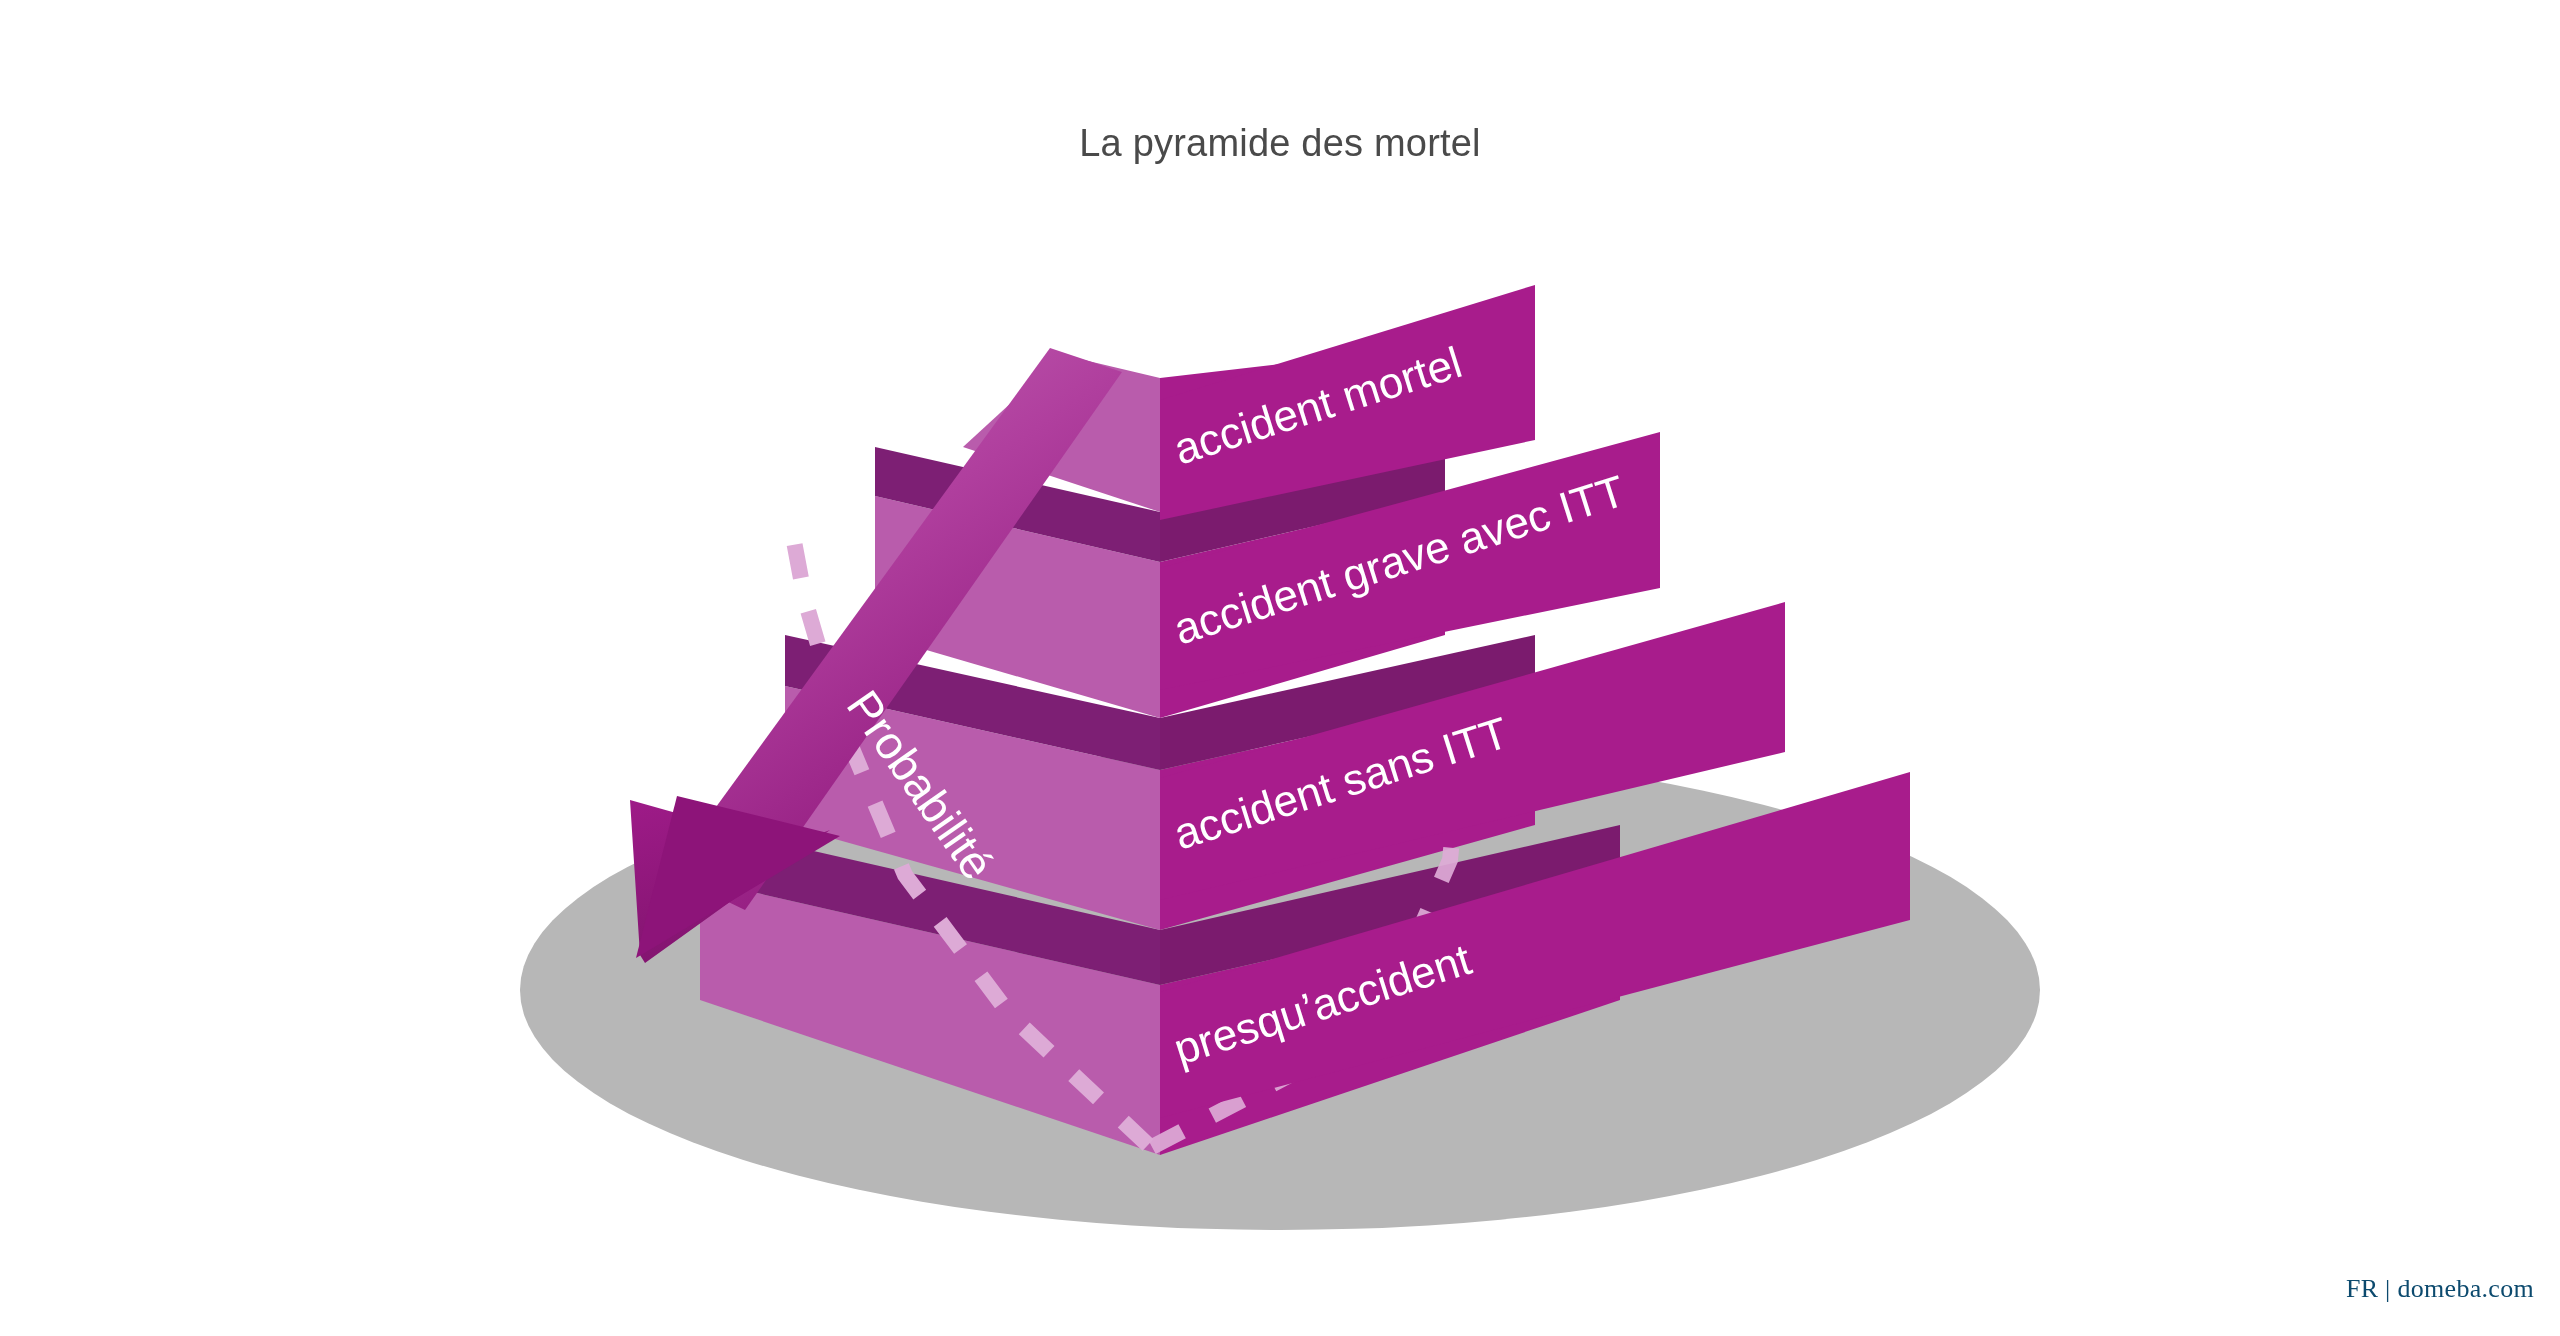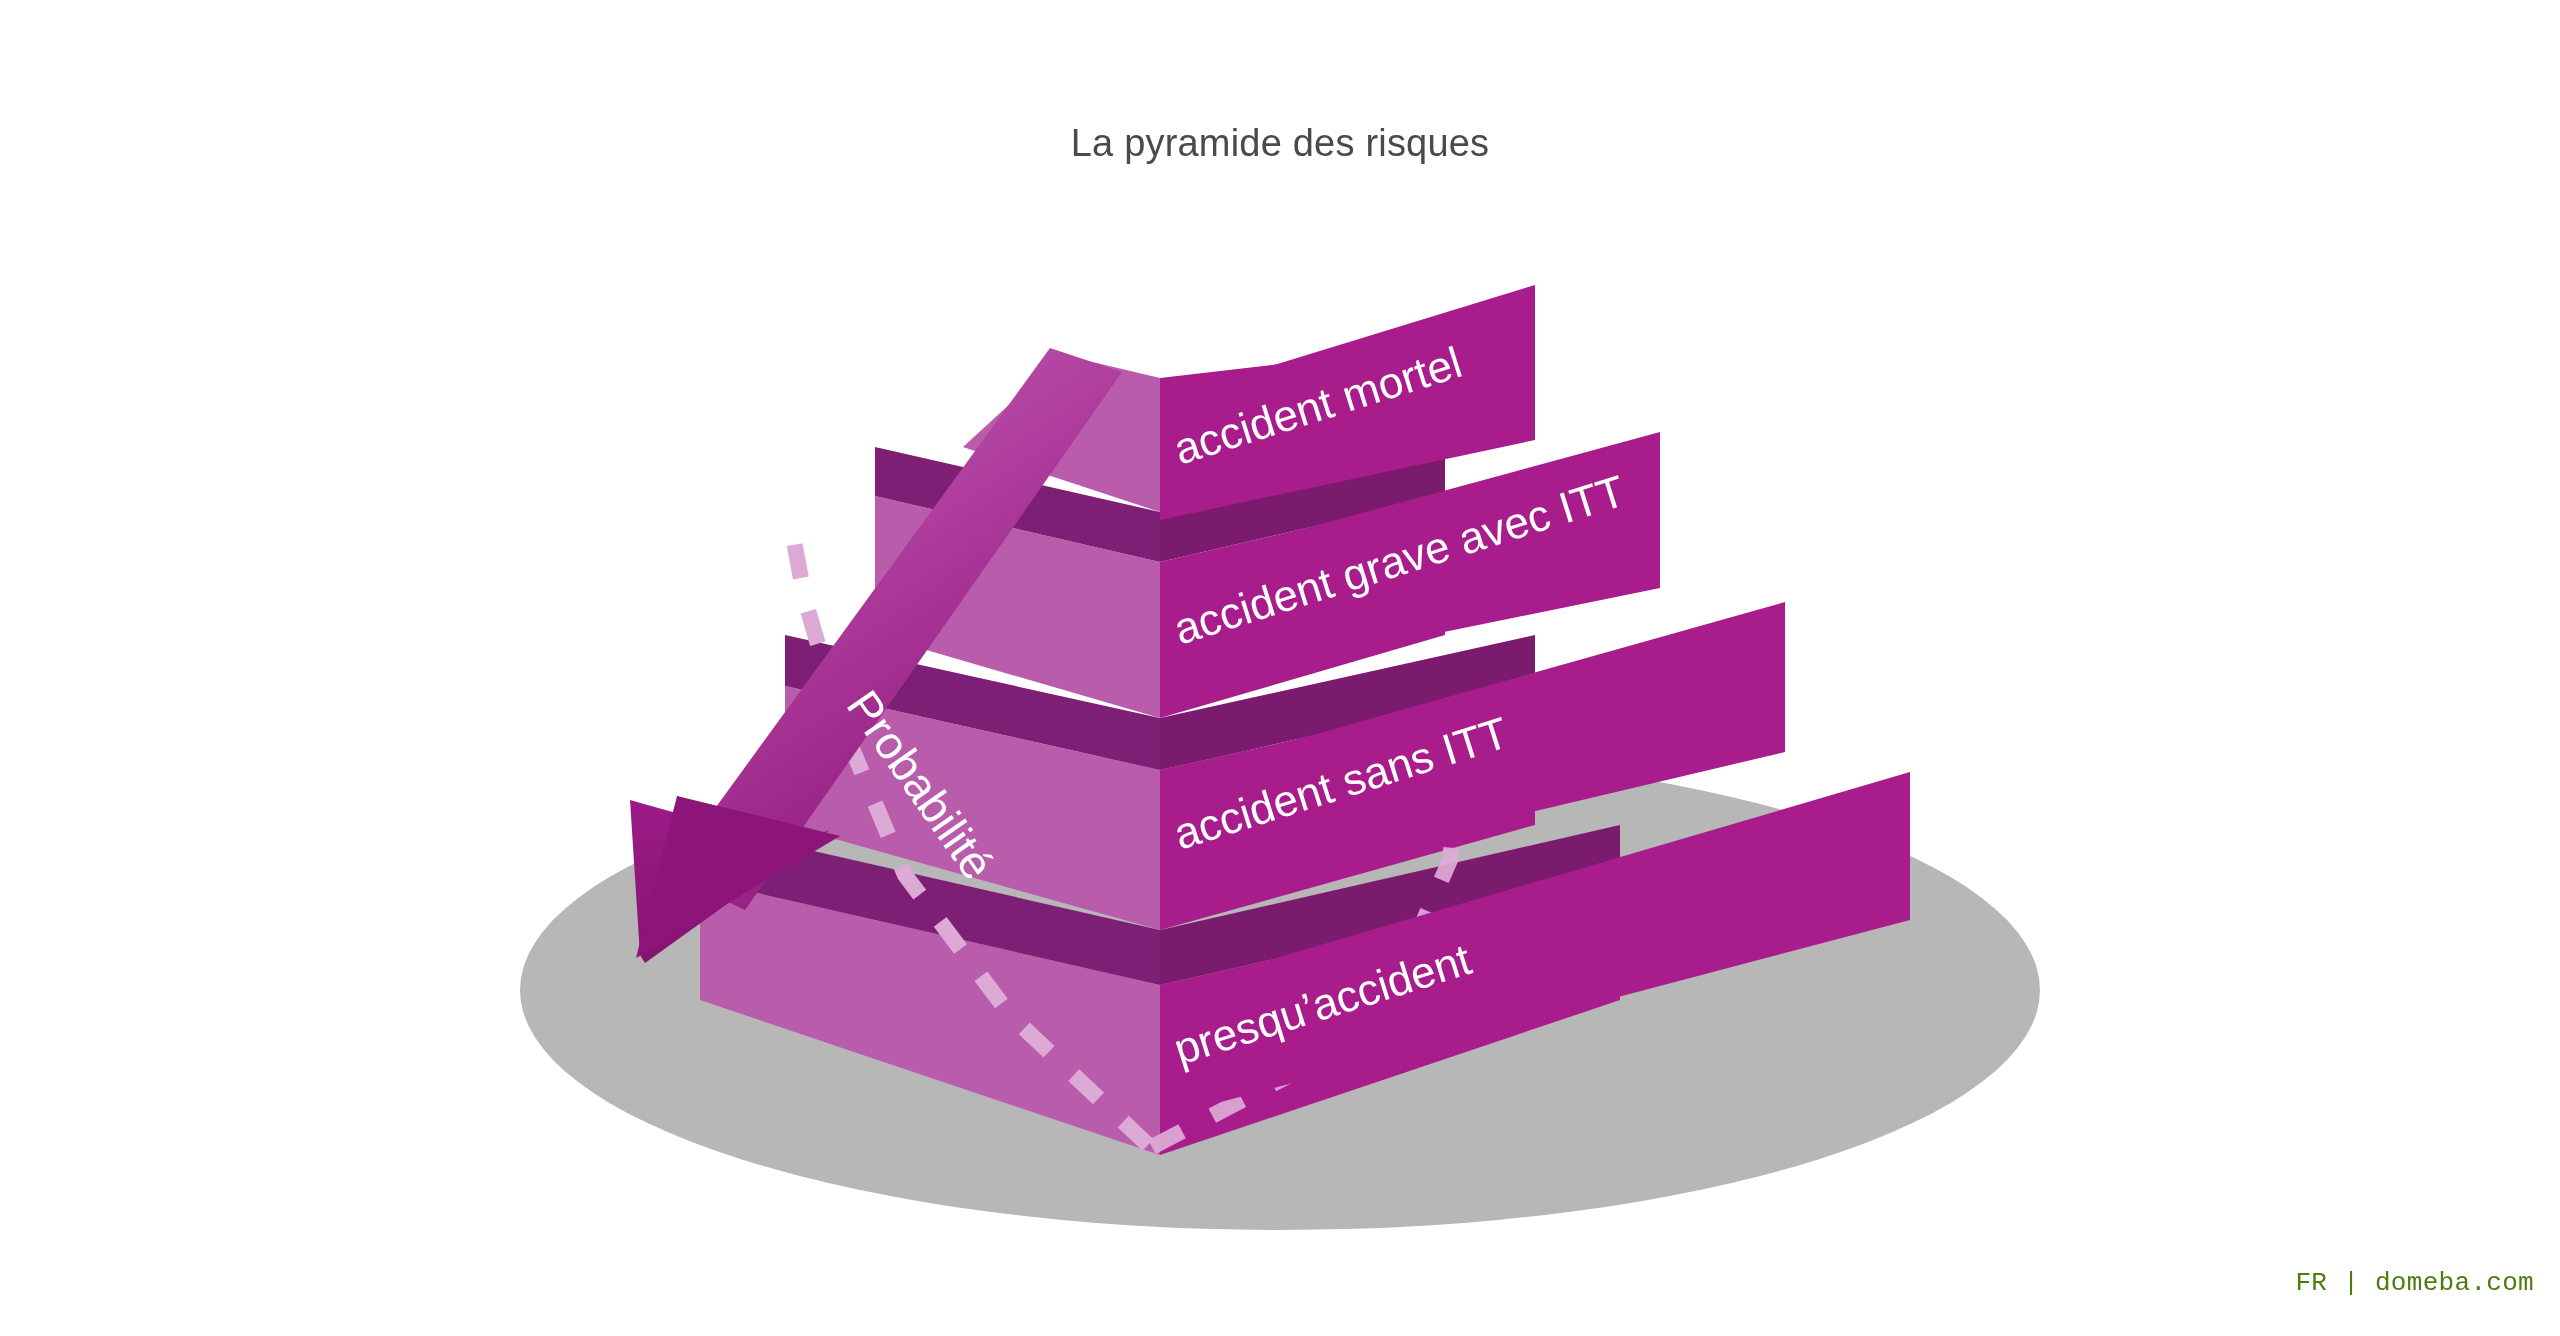--- a/index.html
+++ b/index.html
@@ -37,25 +37,25 @@
     font-family: "Liberation Sans", sans-serif;
     font-size: 38px;
     font-weight: 400;
     color: #4a4a4a;
     letter-spacing: 0.2px;
     white-space: nowrap;
   }
   .footer-credit {
     position: absolute;
     right: 26px;
-    bottom: 38px;
-    font-family: Liberation Mono, monospace;
+    bottom: 32px;
+    font-family: Liberation Serif, serif;
     font-size: 26px;
     font-weight: 400;
-    color: #4d7c0f;
+    color: #0c4a6e;
     letter-spacing: 0.3px;
     white-space: nowrap;
   }
   .svg-label {
     font-family: "Liberation Sans", sans-serif;
     font-size: 44px;
     font-weight: 400;
     fill: #ffffff;
   }
   .svg-axis-label {
@@ -63,21 +63,21 @@
     font-size: 46px;
     font-weight: 400;
     fill: #ffffff;
   }
 </style>
 </head>
 <body>
 
 <div id="stage">
 
-  <div class="chart-title">La pyramide des risques</div>
+  <div class="chart-title">La pyramide des mortel</div>
 
   <svg id="figure-svg" viewBox="0 0 2560 1336">
 
     <defs>
       <linearGradient id="arrowGrad" x1="0" y1="0" x2="0.55" y2="1">
         <stop offset="0%" stop-color="#c469b6"></stop>
         <stop offset="45%" stop-color="#b03f9e"></stop>
         <stop offset="100%" stop-color="#8d1479"></stop>
       </linearGradient>
       <linearGradient id="arrowHeadGrad" x1="0" y1="0" x2="0.3" y2="1">

